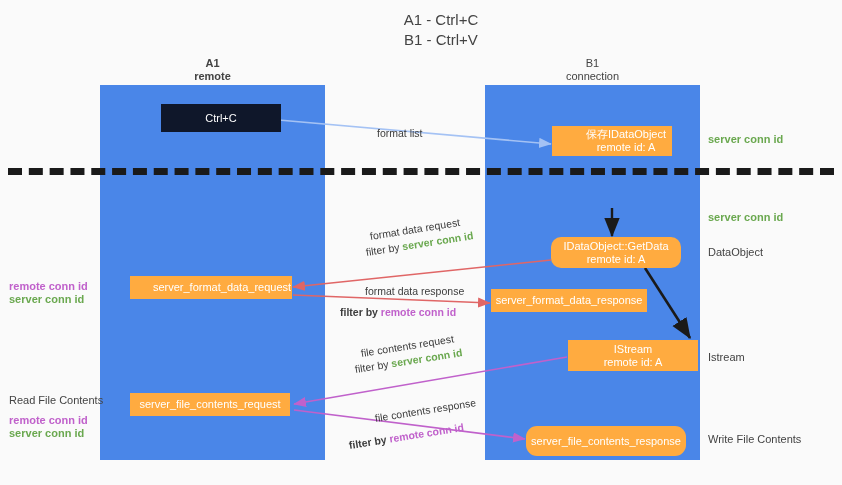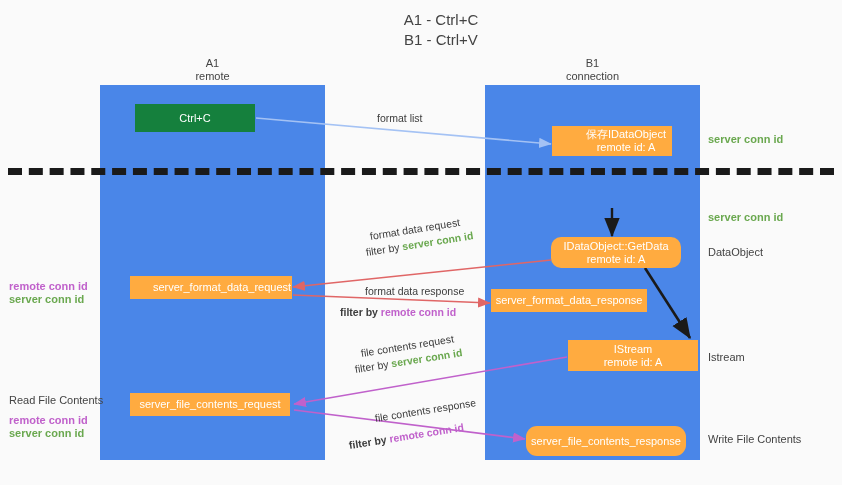--- a/index.html
+++ b/index.html
@@ -46,38 +46,38 @@
 
   
   .lane-header {
     position: absolute;
     text-align: center;
     font-size: 11px;
     color: #434343;
     line-height: 13px;
     white-space: pre-line;
   }
-  #hdr-a { left: 100px; top: 57px; width: 225px; }
+  #hdr-a { left: 100px; top: 57px; width: 225px; font-weight: bold; }
   #hdr-b { left: 485px; top: 57px; width: 215px; }
 
   
   .node {
     position: absolute;
     box-sizing: border-box;
     color: #ffffff;
     font-size: 11px;
     line-height: 13px;
     text-align: center;
     display: flex;
     align-items: center;
     justify-content: center;
     white-space: pre-line;
     padding: 2px 4px;
   }
-  .n-green { background: #15803d; }
+  .n-green { background: #0f172a; margin-left: 26px; }
   .n-orange { background: #ffab40; }
 
   
   #divider {
     position: absolute;
     left: 8px;
     top: 168px;
     width: 826px;
     height: 0;
     border-top: 7px dashed #1a1a1a;
@@ -175,21 +175,21 @@
 
   <div class="node n-orange" style="left:568px; top:340px; width:130px; height:31px;">IStream
 remote id: A</div>
 
   <div class="node n-orange" style="left:130px; top:393px; width:160px; height:23px;">server_file_contents_request</div>
 
   <div class="node n-orange" style="left:526px; top:426px; width:160px; height:30px;border-radius:11px;">server_file_contents_response</div>
 
   <div id="divider"></div>
 
-  <div class="edge-label" style="left:377px; top:111px;">format list</div>
+  <div class="edge-label" style="left:377px; top:126px;">format list</div>
 
   <div class="edge-label rot-up" style="left:370px; top:229px;">format data request</div>
   <div class="edge-label rot-up" style="left:366px; top:245px;"><span>filter by </span><span class="c-green">server conn id</span></div>
 
   <div class="edge-label" style="left:365px; top:284px;">format data response</div>
   <div class="edge-label" style="left:340px; top:305px;"><span class="bold">filter by </span><span class="c-purple">remote conn id</span></div>
 
   <div class="edge-label rot-up" style="left:361px; top:346px;">file contents request</div>
   <div class="edge-label rot-up" style="left:355px; top:362px;"><span>filter by </span><span class="c-green">server conn id</span></div>
 

